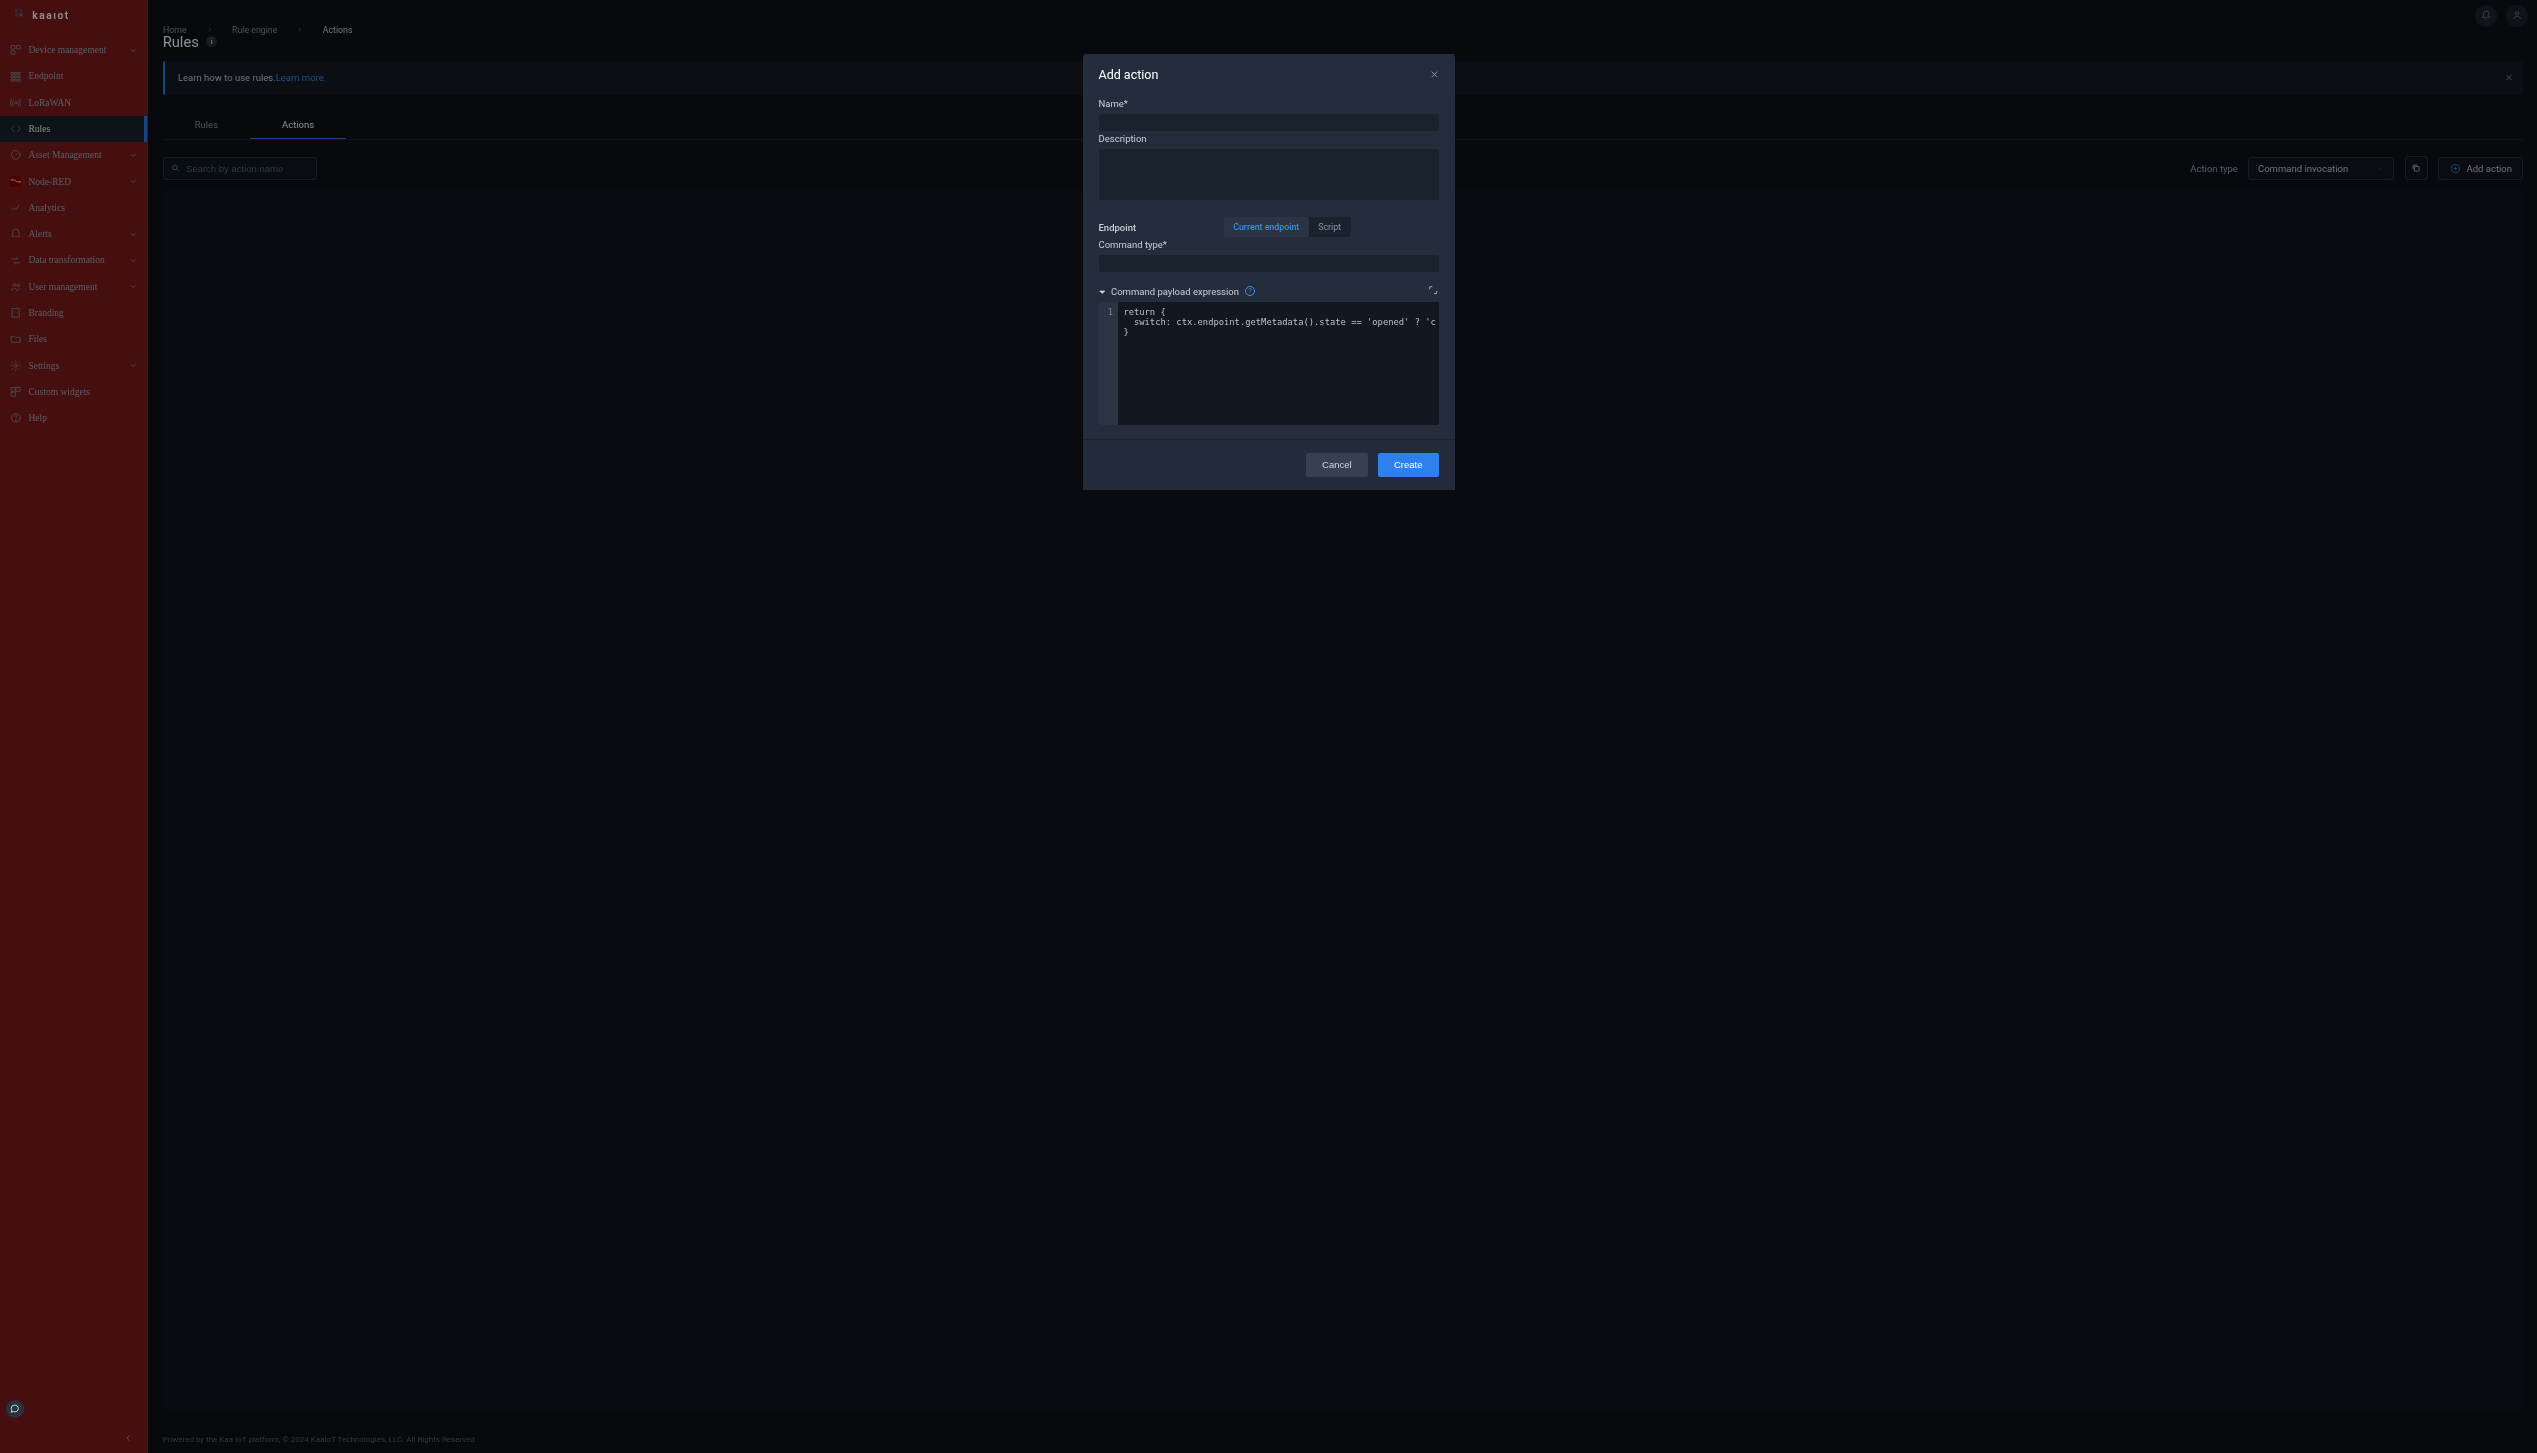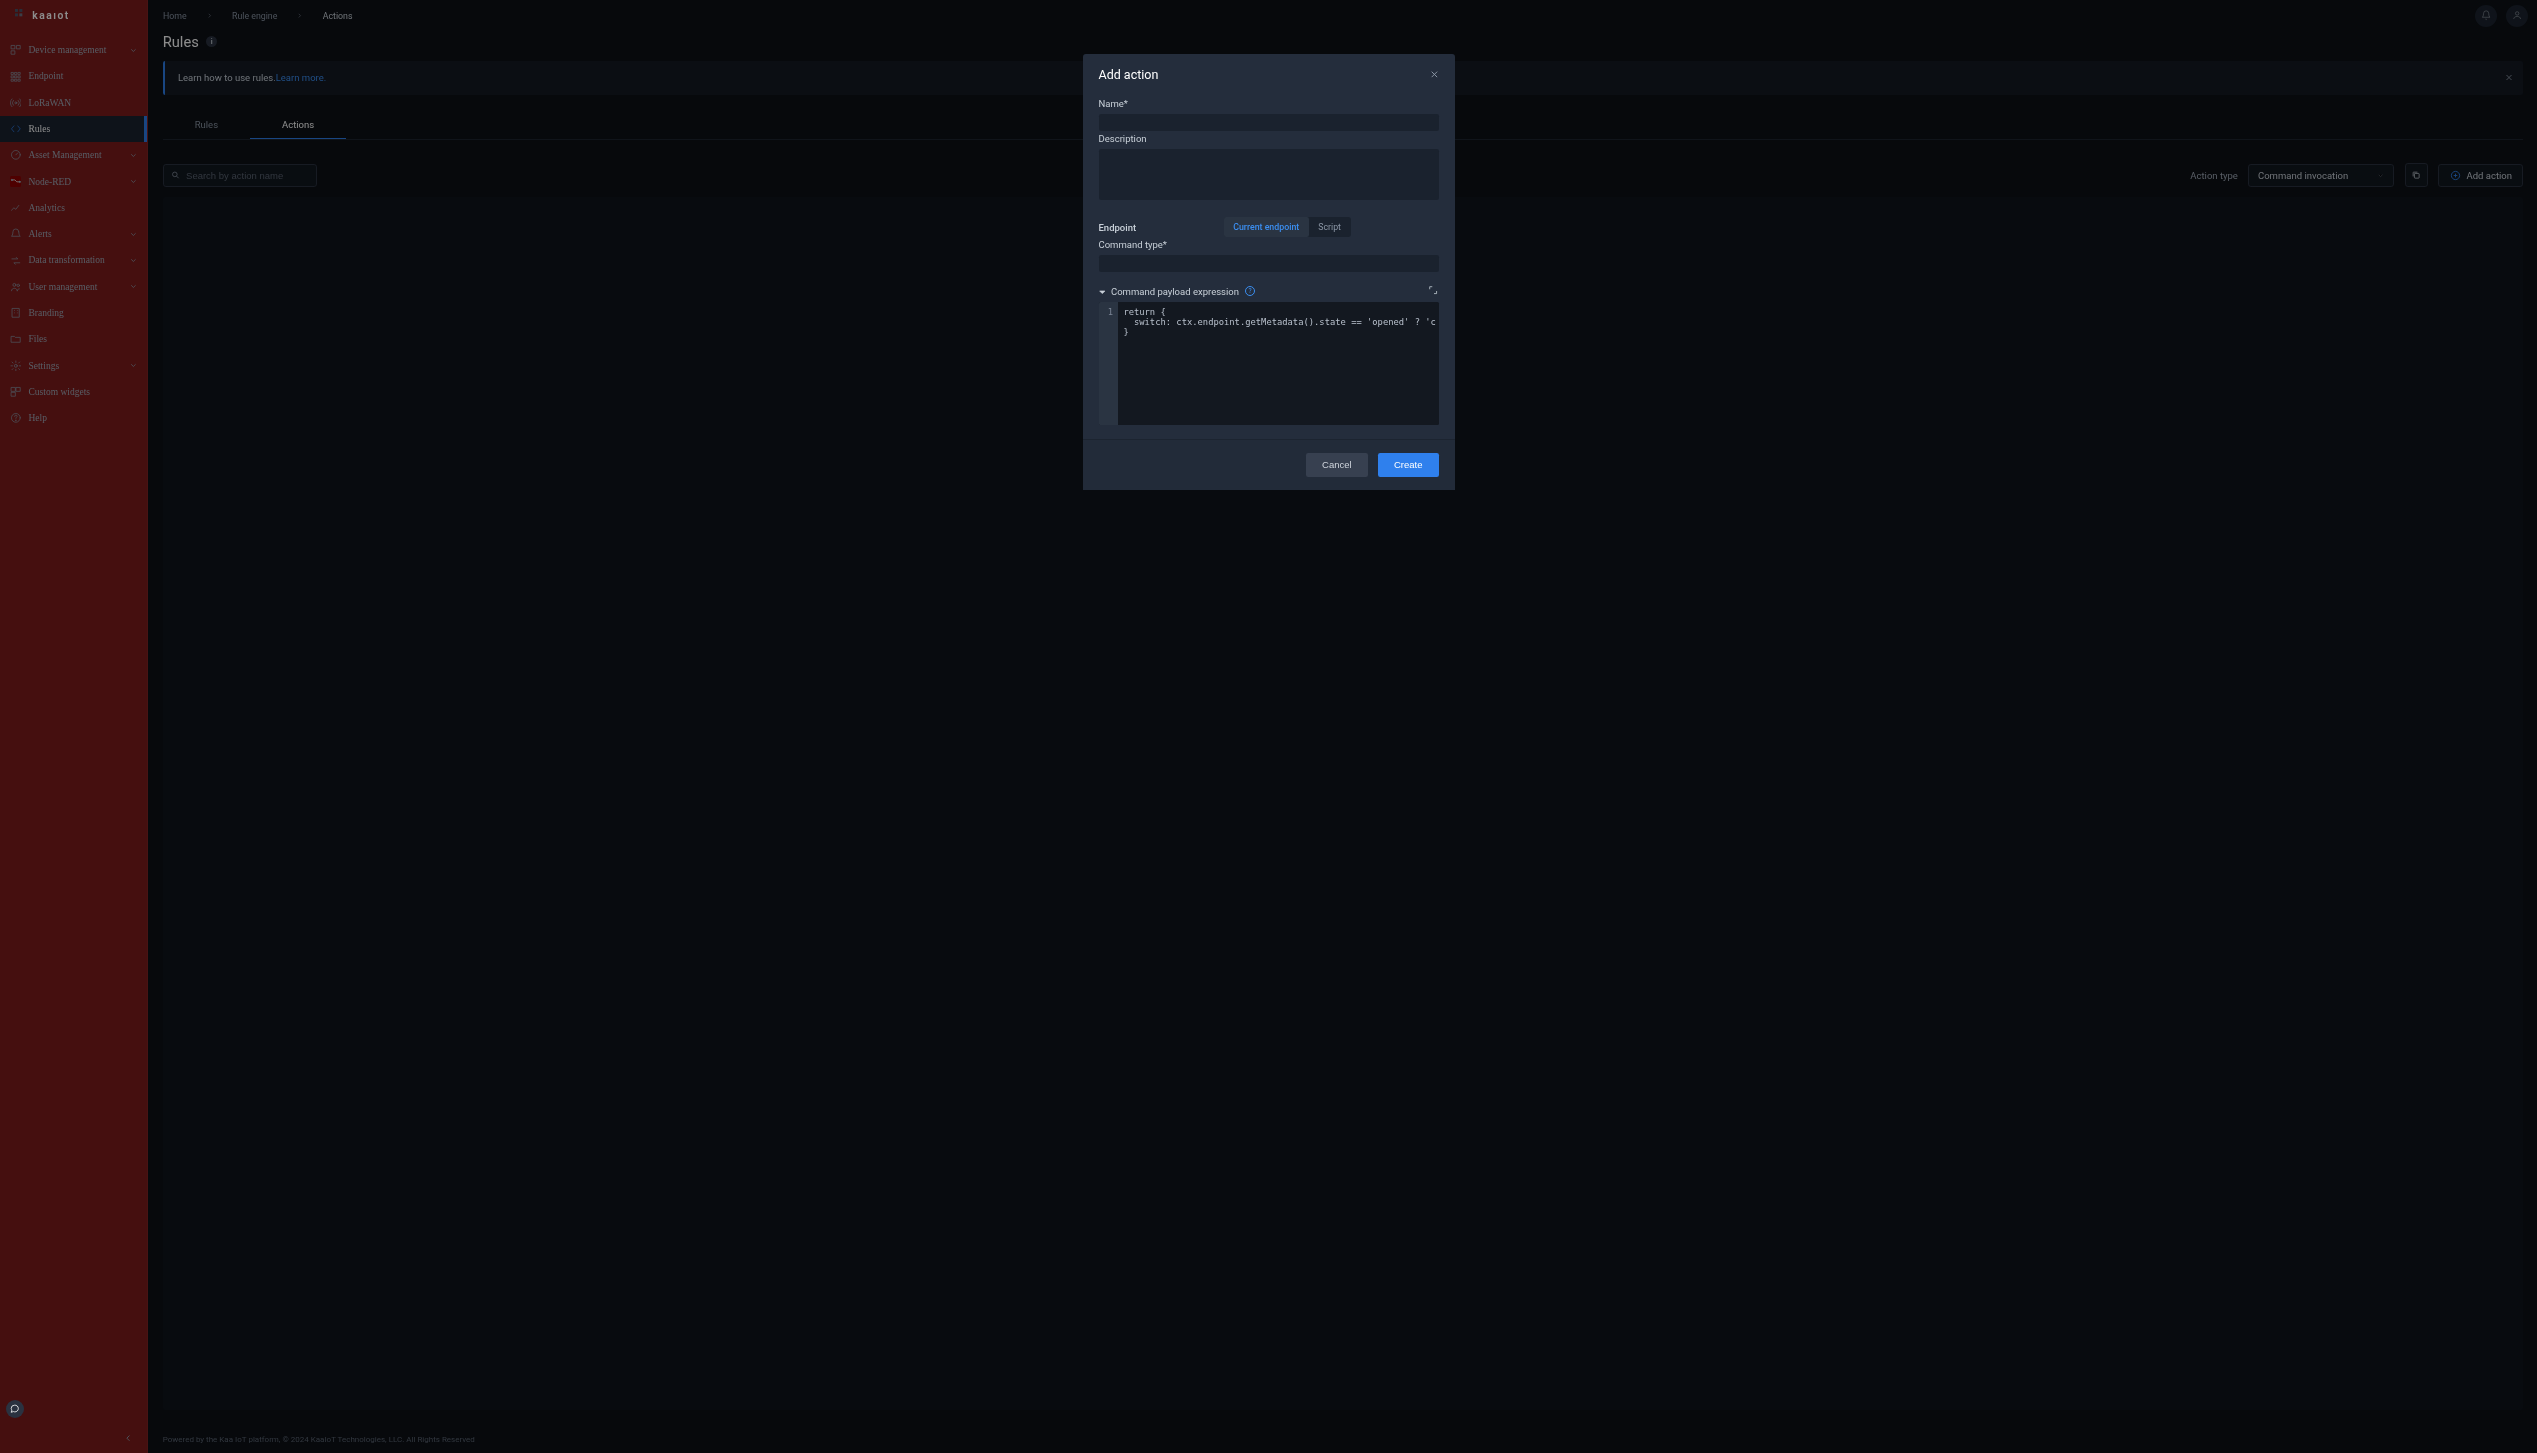--- a/index.html
+++ b/index.html
@@ -92,21 +92,21 @@
 }
 .topbar-icon {
   width: 22px; height: 22px; border-radius: 50%;
   background: #1c2430;
   display:flex; align-items:center; justify-content:center;
 }
 .topbar-icon svg { stroke:#c9d1d9; width:10.3px; height:10.3px; fill:none; }
 
 .breadcrumbs {
   position: absolute;
-  top: 11px; left: 163px;
+  top: 25px; left: 163px;
   display: flex; align-items: flex-start; gap: 19px;
   font-size: 8.8px;
   color: #8b96a5;
 }
 .breadcrumbs .crumb { cursor: pointer; }
 .breadcrumbs .crumb.current { color: #c9d1d9; }
 .breadcrumbs .sep svg { width:7.3px; height:7.3px; stroke:#6a7280; }
 
 .content { padding: 0 14.7px; flex: 1; display:flex; flex-direction:column; margin-top:1.5px; }
 .page-title-row { display:flex; align-items:center; gap:7.3px; margin-bottom: 10.3px; }
@@ -144,21 +144,21 @@
   color:#8b96a5;
   cursor:pointer;
 }
 .tab.active {
   color:#fff;
   border-bottom: 1.5px solid #2f80ed;
 }
 
 .toolbar {
   display:flex; align-items:center;
-  margin-top: 23px;
+  margin-top: 16px;
   gap: 10.3px;
 }
 .search-box {
   display:flex; align-items:center;
   background: #121820;
   border: 0.7px solid #2a3240;
   border-radius: 2.9px;
   padding: 5.1px 7.3px;
   width: 154px;
 }

